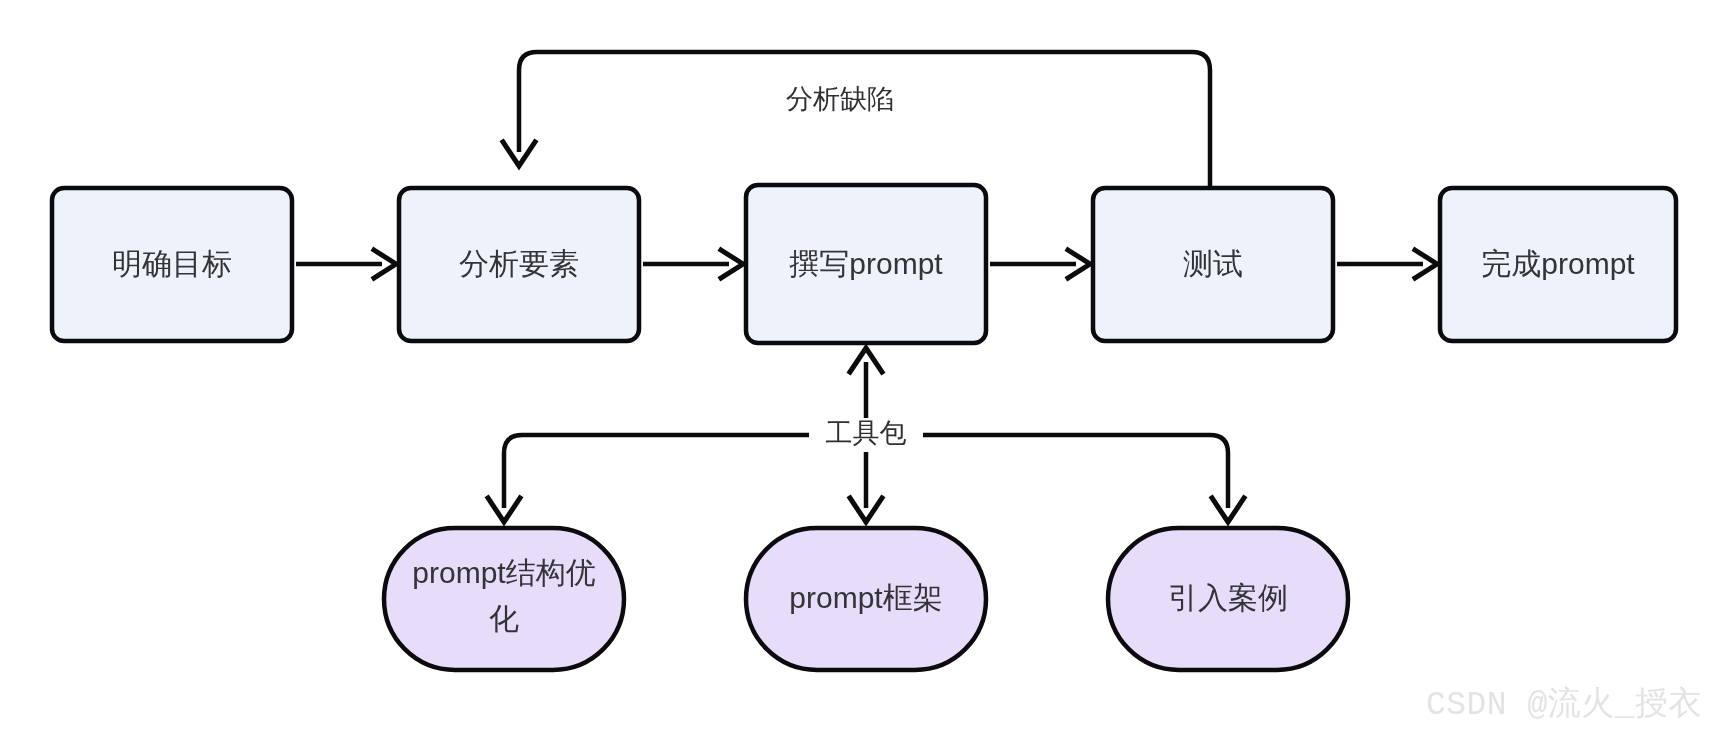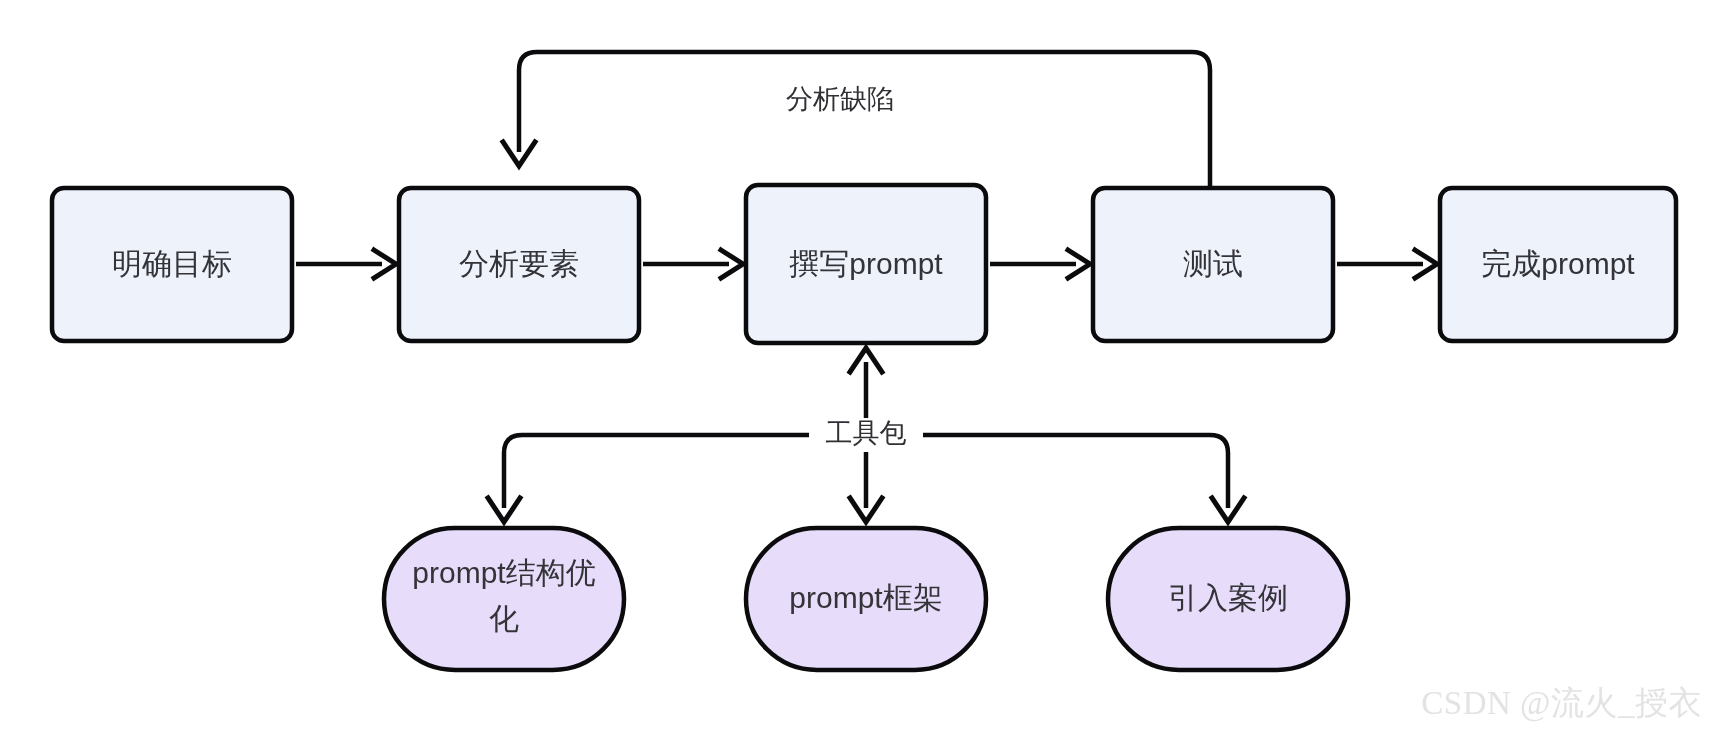--- a/index.html
+++ b/index.html
@@ -64,21 +64,21 @@
     text-anchor: middle;
     dominant-baseline: middle;
   }
   .edge-label-bg {
     fill: #ffffff;
   }
   .watermark {
     position: absolute;
     right: 22px;
     bottom: 10px;
-    font-family: Liberation Serif, serif;
+    font-family: Liberation Mono, monospace;
     font-size: 33px;
     color: #e3e3e5;
     letter-spacing: 0.5px;
     user-select: none;
     white-space: nowrap;
   }
 </style>
 </head>
 <body>
 

